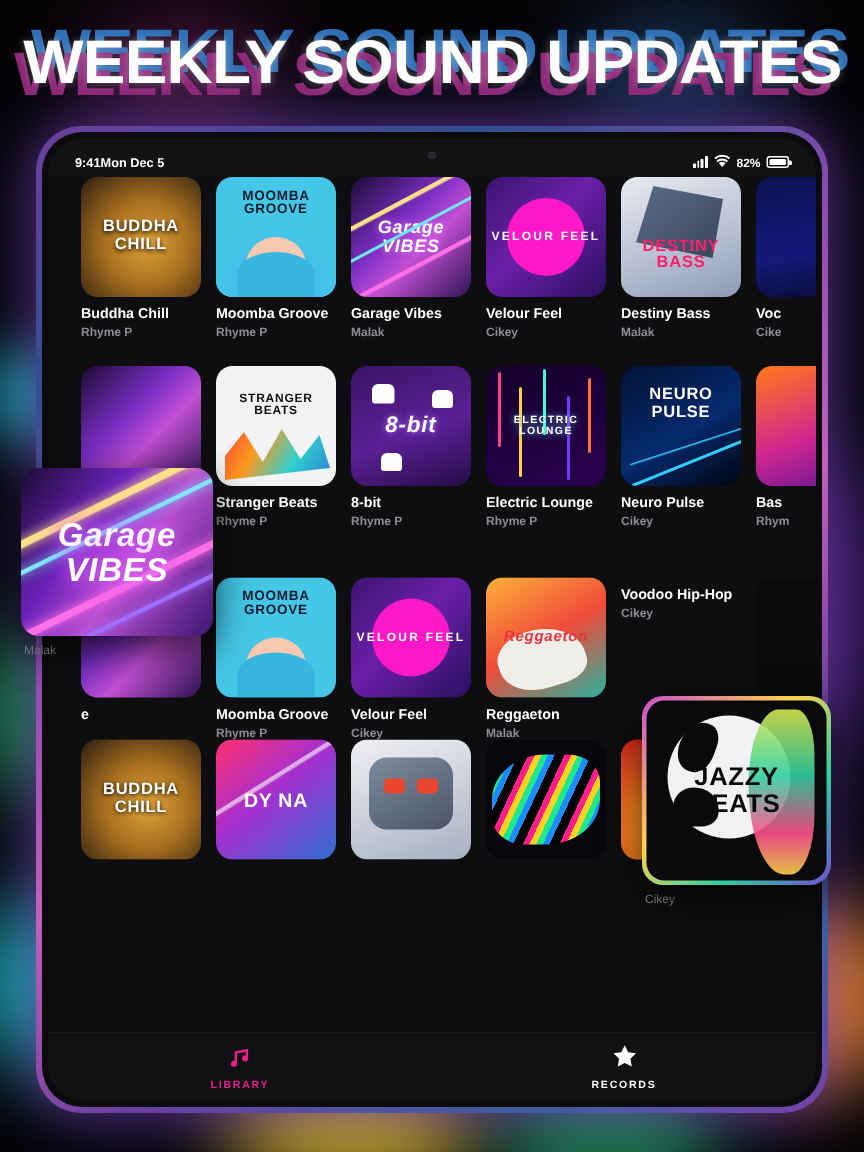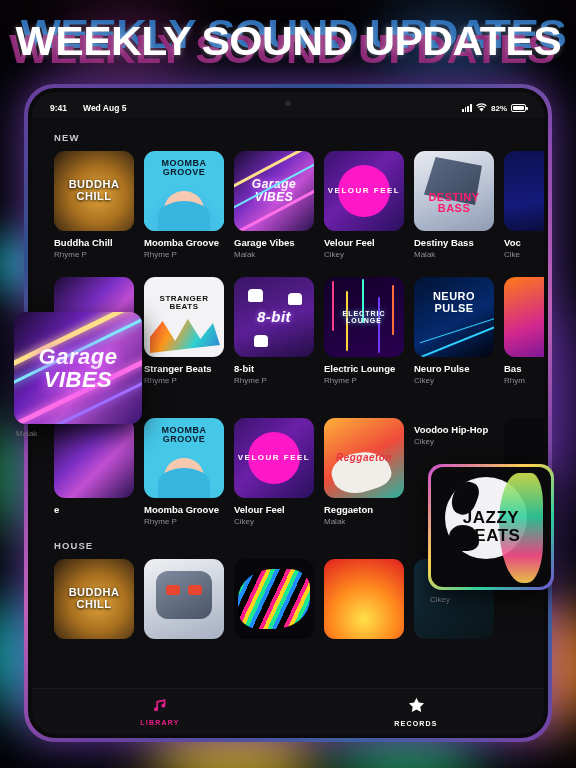--- a/index.html
+++ b/index.html
@@ -30,40 +30,40 @@
                   padding:4px; position:relative; }
   #screen-frame { width:100%; height:100%; border-radius:24px; background:#121214;
                   overflow:hidden; position:relative; }
   #camera { position:absolute; top:9px; left:50%; transform:translateX(-50%);
             width:5px; height:5px; border-radius:50%; background:#23232a;
             box-shadow:inset 0 0 2px #44444f; }
 
   
   #statusbar { height:26px; display:flex; align-items:center; justify-content:space-between;
                padding:0 18px; color:#fff; font-size:8.5px; font-weight:bold; padding-top:6px; }
-  #sb-left { display:flex; gap:16px; align-items:center; }
+  #sb-left { display:flex; gap:0; align-items:center; }
   #sb-right { display:flex; gap:4px; align-items:center; font-size:8px; }
   .bars { display:flex; align-items:flex-end; gap:1px; height:8px; }
   .bars i { width:1.8px; background:#fff; display:block; border-radius:.5px; }
   .battery { width:15px; height:8px; border:1px solid #fff; border-radius:2px; position:relative; padding:1px; }
   .battery::after { content:""; position:absolute; right:-2.5px; top:2px; width:1.5px; height:3px;
                     background:#fff; border-radius:0 1px 1px 0; }
   .battery i { display:block; height:100%; width:100%; background:#fff; border-radius:1px; }
 
   
   #app { position:absolute; left:0; right:0; top:26px; bottom:0; background:#0e0e10; overflow:hidden; }
   .section-title { color:#c9c9cf; font-size:9.5px; font-weight:bold; letter-spacing:1.1px;
                    margin:14px 0 8px 22px; }
   .row { display:flex; gap:10px; padding-left:22px; }
   .card { width:80px; flex:0 0 80px; }
   .thumb { width:80px; height:80px; border-radius:11px; overflow:hidden; position:relative;
            background:#1a1a20; }
   .t-name { color:#fff; font-size:9.5px; font-weight:bold; margin-top:6px;
             white-space:nowrap; overflow:hidden; }
-  .t-auth { color:#8d8d96; font-size:8px; margin-top:2px; white-space:nowrap; }
+  .t-auth { color:#8d8d96; font-size:8px; margin-top:2px; white-space:nowrap;font-weight:bold; }
 
   
   .art { position:absolute; inset:0; display:flex; align-items:center; justify-content:center;
          flex-direction:column; }
   .art-txt { font-weight:bold; letter-spacing:.5px; text-align:center; line-height:1.05; }
 
   .a-buddha { background:radial-gradient(circle at 55% 55%,#e0a33a 0%,#a9701f 45%,#2a1c10 100%); }
   .a-moomba { background:#45c7e8; }
   .a-garage { background:linear-gradient(135deg,#1b0b33 0%,#7a2ec4 40%,#c24fd4 60%,#2a1350 100%); }
   .a-velour { background:linear-gradient(135deg,#3b1470 0%,#6b1fa8 45%,#2a1060 100%); }
@@ -126,21 +126,21 @@
 </div>
 
 <div id="tablet">
  <div id="tablet-inner">
   <div id="screen-frame">
     <div id="camera"></div>
 
     <div id="statusbar">
       <div id="sb-left">
         <span>9:41</span>
-        <span>Wed Aug 5</span>
+        <span>Mon Dec 5</span>
       </div>
       <div id="sb-right">
         <span class="bars">
           <i style="height:3px"></i>
               <i style="height:5px"></i>
               <i style="height:6.5px"></i>
               <i style="height:8px"></i>
         </span>
         <span style="display:inline-block;">
           <svg width="11" height="9" viewBox="0 0 11 9">
@@ -151,21 +151,20 @@
         </span>
         <span>82%</span>
         <span class="battery">
               <i></i>
             </span>
       </div>
     </div>
 
     <div id="app">
 
-      <div class="section-title">NEW</div>
       <div class="row">
         <div class="card">
           <div class="thumb">
             <div class="art a-buddha">
               <div class="art-txt" style="color:#fff;font-size:11px;text-shadow:0 1px 3px #000;">BUDDHA CHILL</div>
             </div>
           </div>
           <div class="t-name">Buddha Chill</div>
           <div class="t-auth">Rhyme P</div>
         </div>
@@ -317,26 +316,33 @@
         </div>
         <div class="card">
           <div class="t-name">Voodoo Hip-Hop</div>
           <div class="t-auth">Cikey</div>
         </div>
         <div class="card">
           <div class="thumb a-jazzy"></div>
         </div>
       </div>
 
-      <div class="section-title">HOUSE</div>
       <div class="row">
         <div class="card">
           <div class="thumb">
             <div class="art a-buddha">
               <div class="art-txt" style="color:#fff;font-size:11px;text-shadow:0 1px 3px #000;">BUDDHA CHILL</div>
+            </div>
+          </div>
+        </div>
+        <div class="card">
+          <div class="thumb">
+            <div class="art a-dyna">
+              <div class="neon-l" style="left:-10px;top:20px;width:110px;height:3px;background:#fff;opacity:.6;transform:rotate(-32deg);"></div>
+              <div class="art-txt" style="position:relative;color:#fff;font-size:13px;line-height:1;">DY NA</div>
             </div>
           </div>
         </div>
         <div class="card">
           <div class="thumb">
             <div class="art a-robot">
               <div style="position:absolute;left:12px;top:12px;width:56px;height:48px;background:linear-gradient(150deg,#7f8b9e,#4a5466);border-radius:12px;"></div>
               <div style="position:absolute;left:22px;top:26px;width:14px;height:10px;background:#e8462f;border-radius:3px;"></div>
               <div style="position:absolute;left:44px;top:26px;width:14px;height:10px;background:#e8462f;border-radius:3px;"></div>
             </div>

